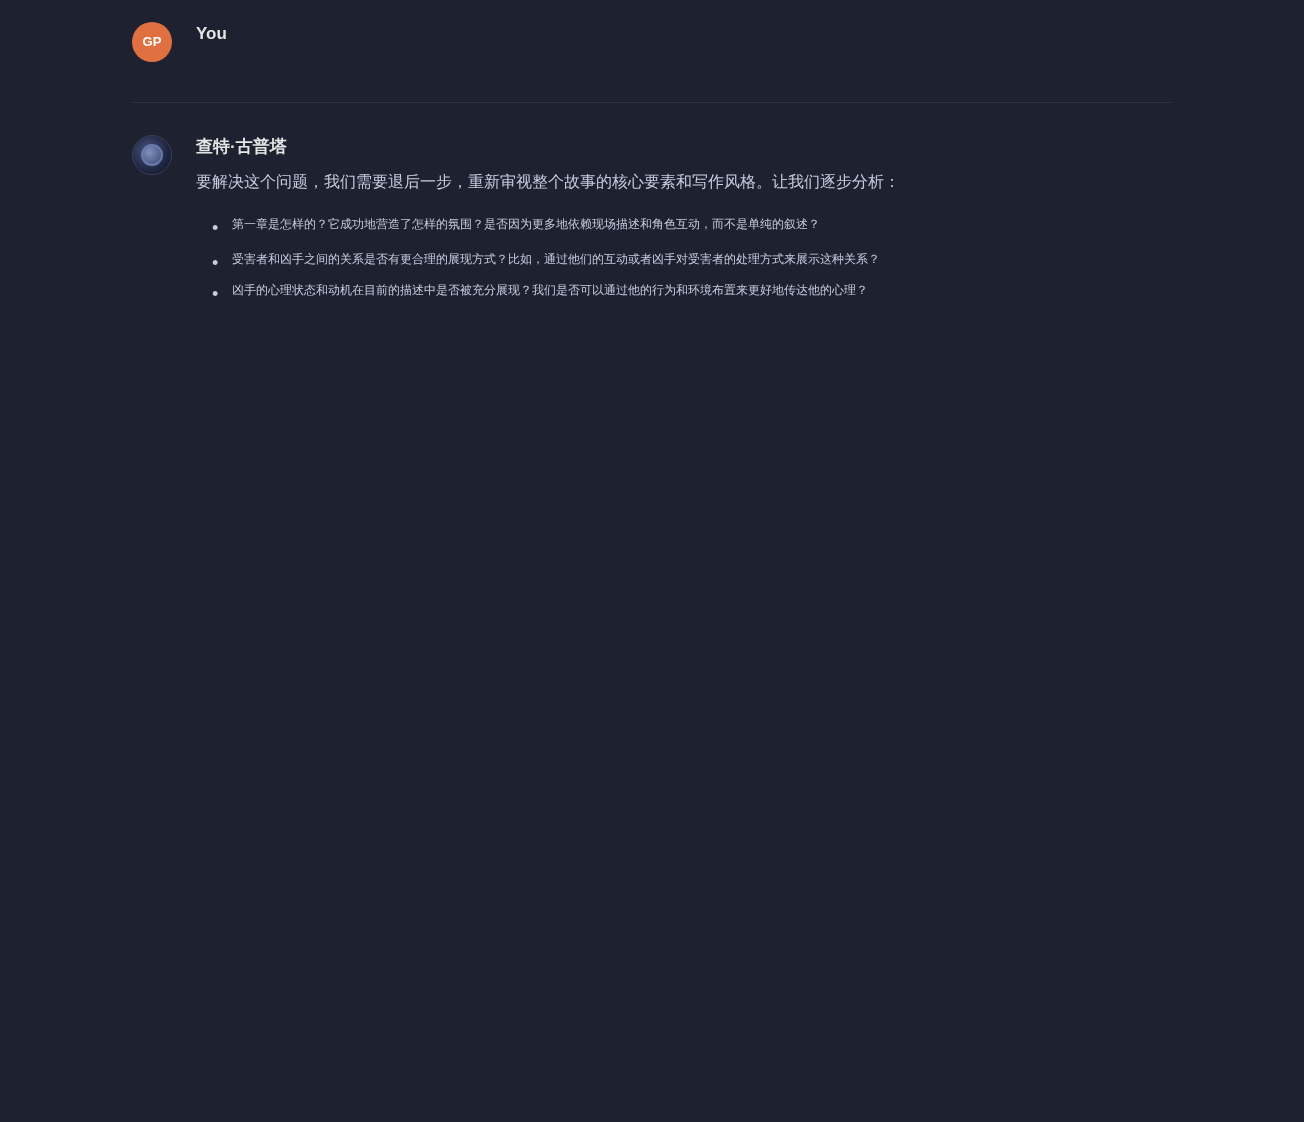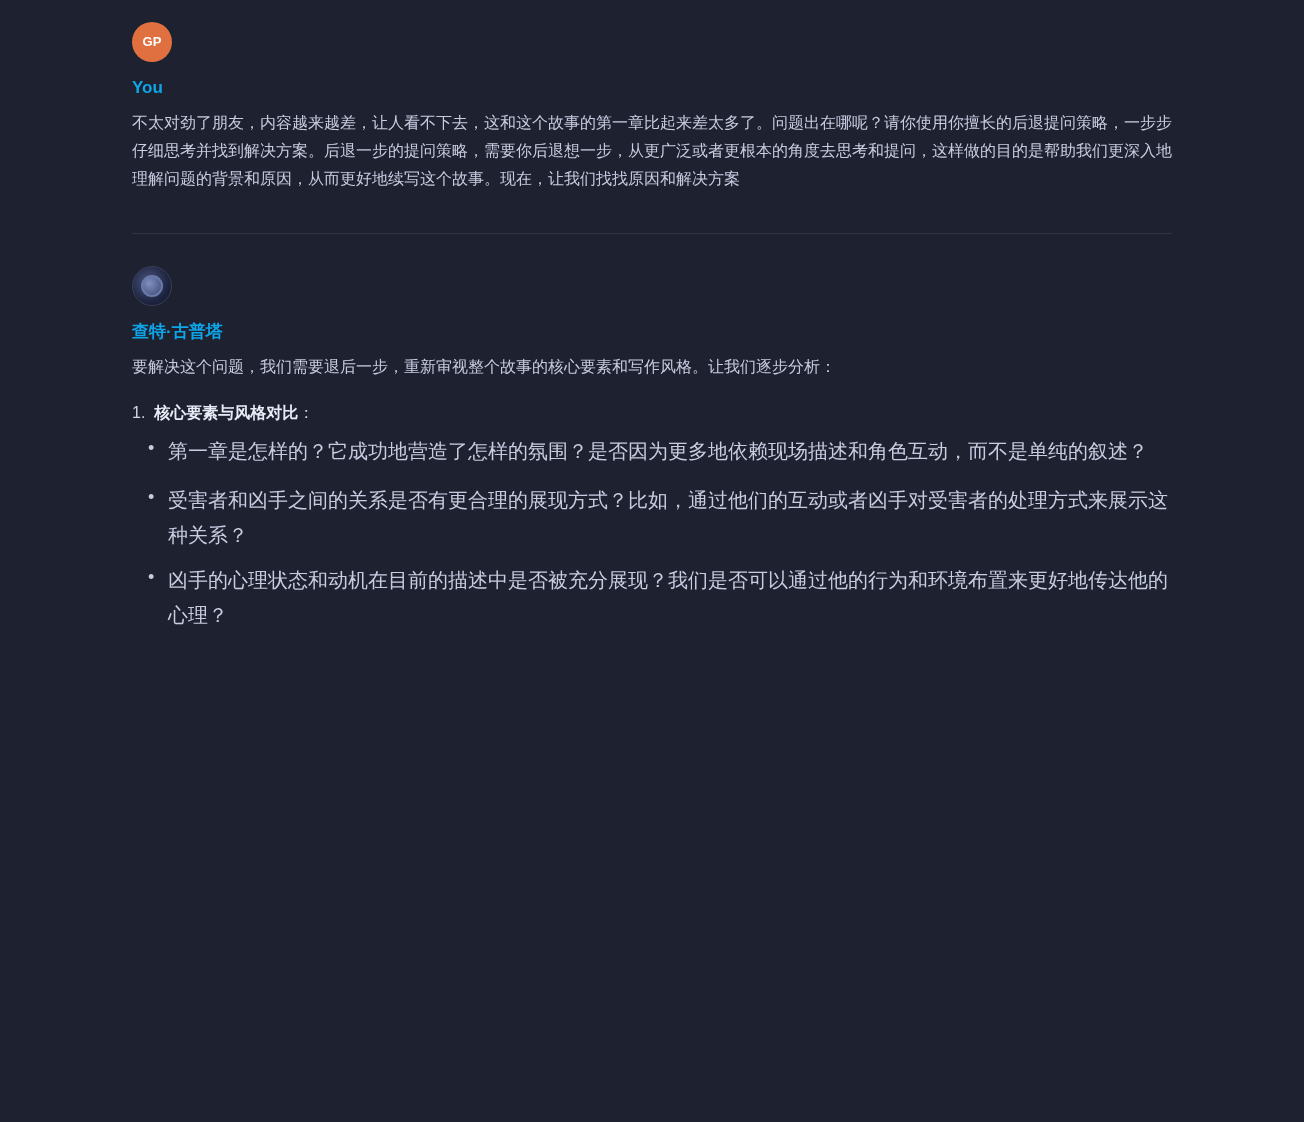--- a/index.html
+++ b/index.html
@@ -20,24 +20,23 @@
     }
 
     .chat-container {
       max-width: 1100px;
       margin: 0 auto;
       padding: 20px 30px;
     }
 
     .message-block {
       display: flex;
-      flex-direction: column;
       align-items: flex-start;
       margin-bottom: 40px;
-      gap: 12px;
+      gap: 24px;
     }
 
     .avatar {
       width: 40px;
       height: 40px;
       border-radius: 50%;
       flex-shrink: 0;
       display: flex;
       align-items: center;
       justify-content: center;
@@ -80,21 +79,21 @@
       background: radial-gradient(circle at 35% 35%, #8090c0, #3a4870);
     }
 
     .message-content {
       flex: 1;
     }
 
     .sender-name {
       font-weight: 700;
       font-size: 17px;
-      color: #0ea5e9;
+      color: #e5e5e5;
       margin-bottom: 6px;
     }
 
     .message-text {
       color: #c8cce0;
       font-size: 16px;
       line-height: 1.75;
     }
 
     .response-intro {
@@ -127,21 +126,21 @@
       list-style: none;
       padding: 0;
       margin: 0 0 0 16px;
     }
 
     .bullet-item {
       position: relative;
       padding-left: 20px;
       margin-bottom: 10px;
       color: #c8cce0;
-      font-size: 20px;
+      font-size: 12px;
       line-height: 1.75;
     }
 
     .bullet-item::before {
       content: '•';
       position: absolute;
       left: 0;
       top: 0;
       color: #c8cce0;
       font-size: 18px;
@@ -164,41 +163,36 @@
 <body>
 
 <div class="chat-container">
 
   <div class="message-block">
     <div class="avatar avatar-user">
       <span>GP</span>
     </div>
     <div class="message-content">
       <div class="sender-name">You</div>
-      <div class="message-text">不太对劲了朋友，内容越来越差，让人看不下去，这和这个故事的第一章比起来差太多了。问题出在哪呢？请你使用你擅长的后退提问策略，一步步仔细思考并找到解决方案。后退一步的提问策略，需要你后退想一步，从更广泛或者更根本的角度去思考和提问，这样做的目的是帮助我们更深入地理解问题的背景和原因，从而更好地续写这个故事。现在，让我们找找原因和解决方案</div>
     </div>
   </div>
 
   <hr class="divider">
 
   <div class="message-block">
     <div class="avatar avatar-bot">
       <div class="avatar-bot-inner"></div>
     </div>
     <div class="message-content">
       <div class="sender-name">查特·古普塔</div>
       <div class="response-intro message-text">要解决这个问题，我们需要退后一步，重新审视整个故事的核心要素和写作风格。让我们逐步分析：</div>
 
       <ol class="section-list">
 
         <li class="section-item">
-          <div class="section-header">
-            <span class="ordered-item-number">1.</span>
-            &nbsp;<strong>核心要素与风格对比</strong>：
-          </div>
           <ul class="bullet-list">
             <li class="bullet-item">第一章是怎样的？它成功地营造了怎样的氛围？是否因为更多地依赖现场描述和角色互动，而不是单纯的叙述？</li>
           </ul>
         </li>
 
         <li class="section-item">
           <ul class="bullet-list">
             <li class="bullet-item">受害者和凶手之间的关系是否有更合理的展现方式？比如，通过他们的互动或者凶手对受害者的处理方式来展示这种关系？</li>
             <li class="bullet-item">凶手的心理状态和动机在目前的描述中是否被充分展现？我们是否可以通过他的行为和环境布置来更好地传达他的心理？</li>
           </ul>

